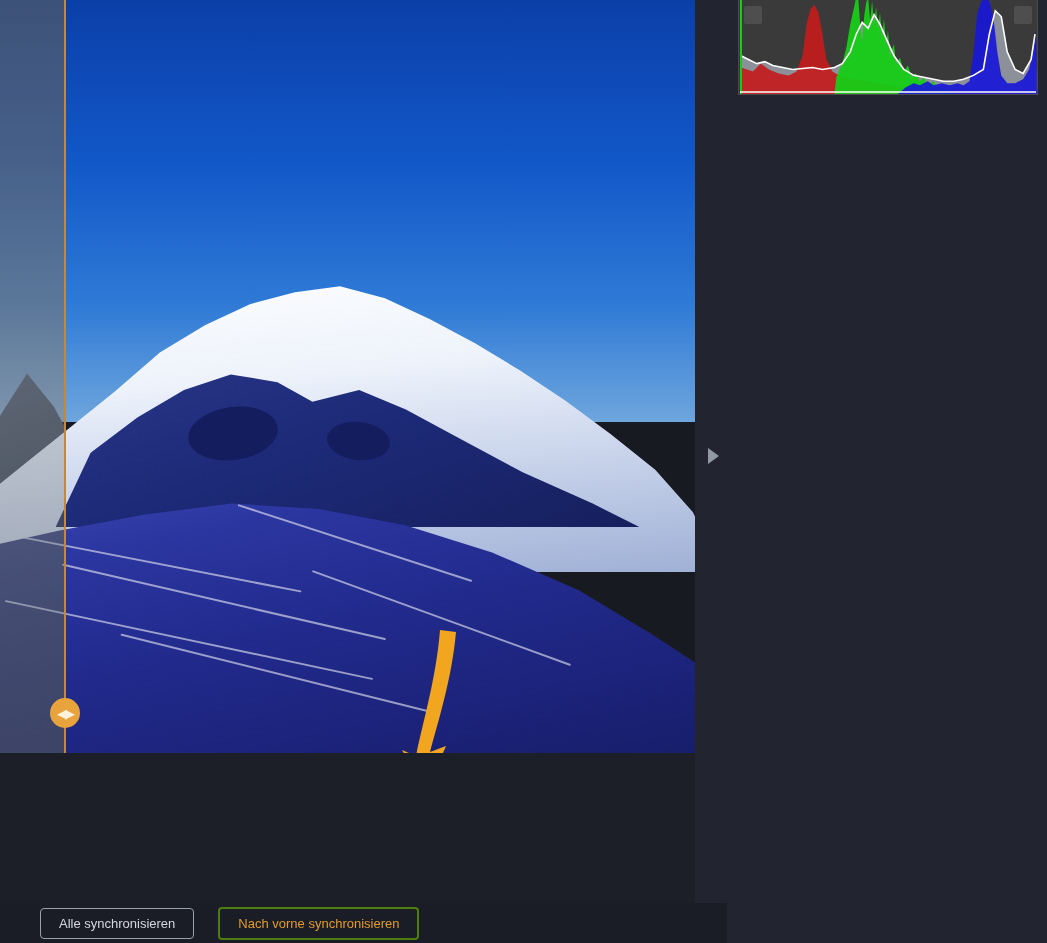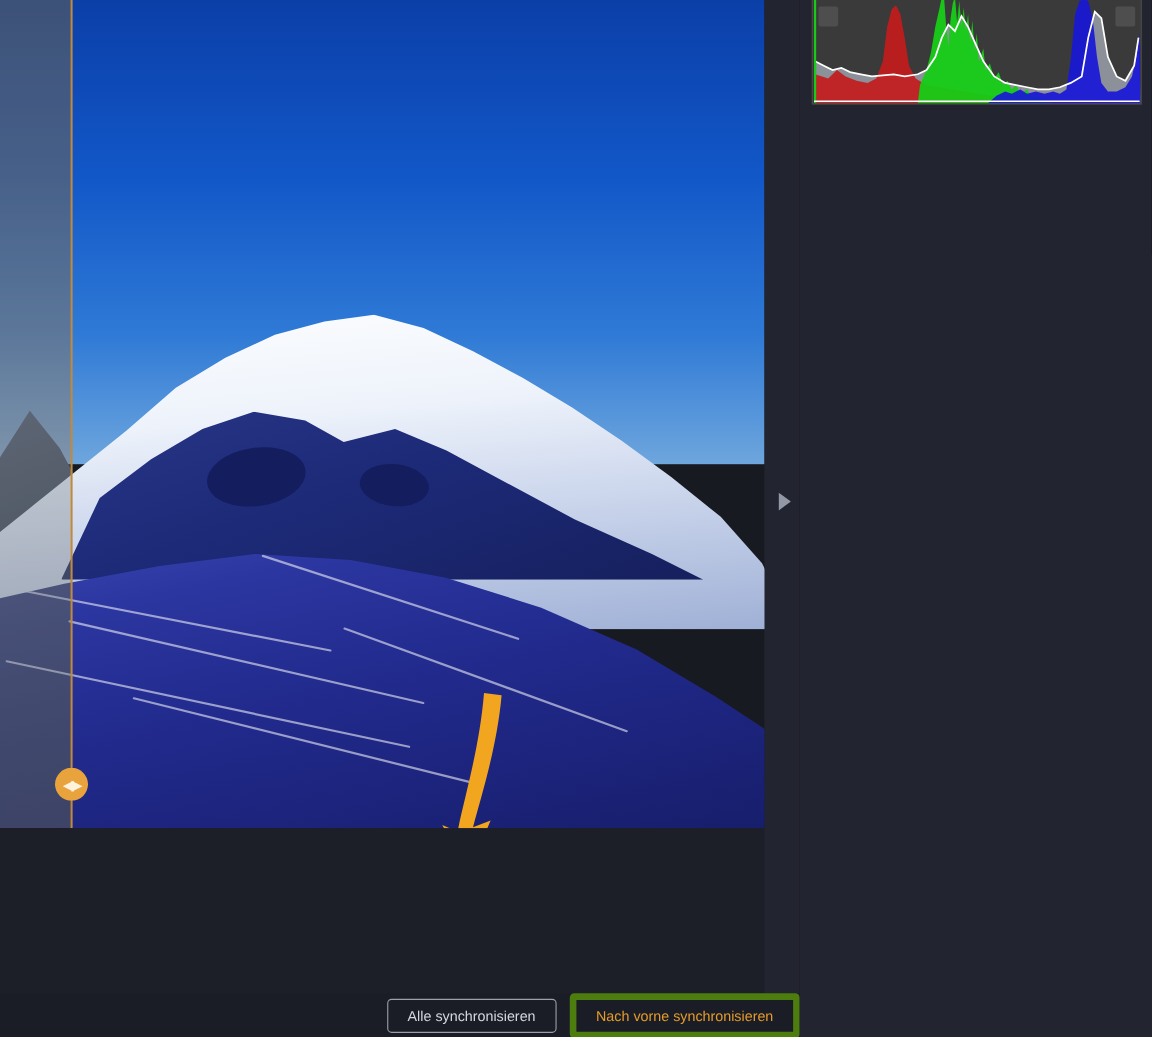--- a/index.html
+++ b/index.html
@@ -52,24 +52,24 @@
        -2px -2px 0 #fff, 2px -2px 0 #fff, -2px 2px 0 #fff, 2px 2px 0 #fff,
        0 -2px 0 #fff, 0 2px 0 #fff, -2px 0 0 #fff, 2px 0 0 #fff; }
   #annot-arrow { position:absolute; left:400px; top:630px; width:80px; height:165px; }
 
   #panel-expander { position:absolute; left:706px; top:447px; width:14px; height:18px; cursor:pointer; }
 
   
   #filmstrip-bar { position:absolute; left:0; top:753px; width:695px; height:150px; background:#1d1f28; }
 
   #sync-row { position:absolute; left:0; top:903px; width:727px; height:40px; background:#1b1d26;
-     display:flex; align-items:center; justify-content:flex-end; gap:12px; }
+     display:flex; align-items:center; justify-content:flex-start; gap:24px;padding-left:40px; }
   .btn-out { padding:7px 18px; border-radius:4px; font-size:13px; background:transparent; cursor:pointer; }
   .btn-grey { border:1px solid #9aa0ac; color:#d3d7df; }
-  .btn-amber { border:6px solid #4d7c0f; color:#e39b2a; }
+  .btn-amber { border:2px solid #4d7c0f; color:#e39b2a; }
 
   
   #right { position:absolute; left:727px; top:0; width:320px; height:943px; background:#222430; }
   #histogram { position:absolute; left:11px; top:-6px; width:300px; height:101px;
      background:#3a3a3a; border:1px solid #4a4a4a; overflow:hidden; }
   .hist-corner { position:absolute; width:18px; height:18px; background:rgba(255,255,255,.10); border-radius:2px; }
 </style>
 </head>
 <body>
 

